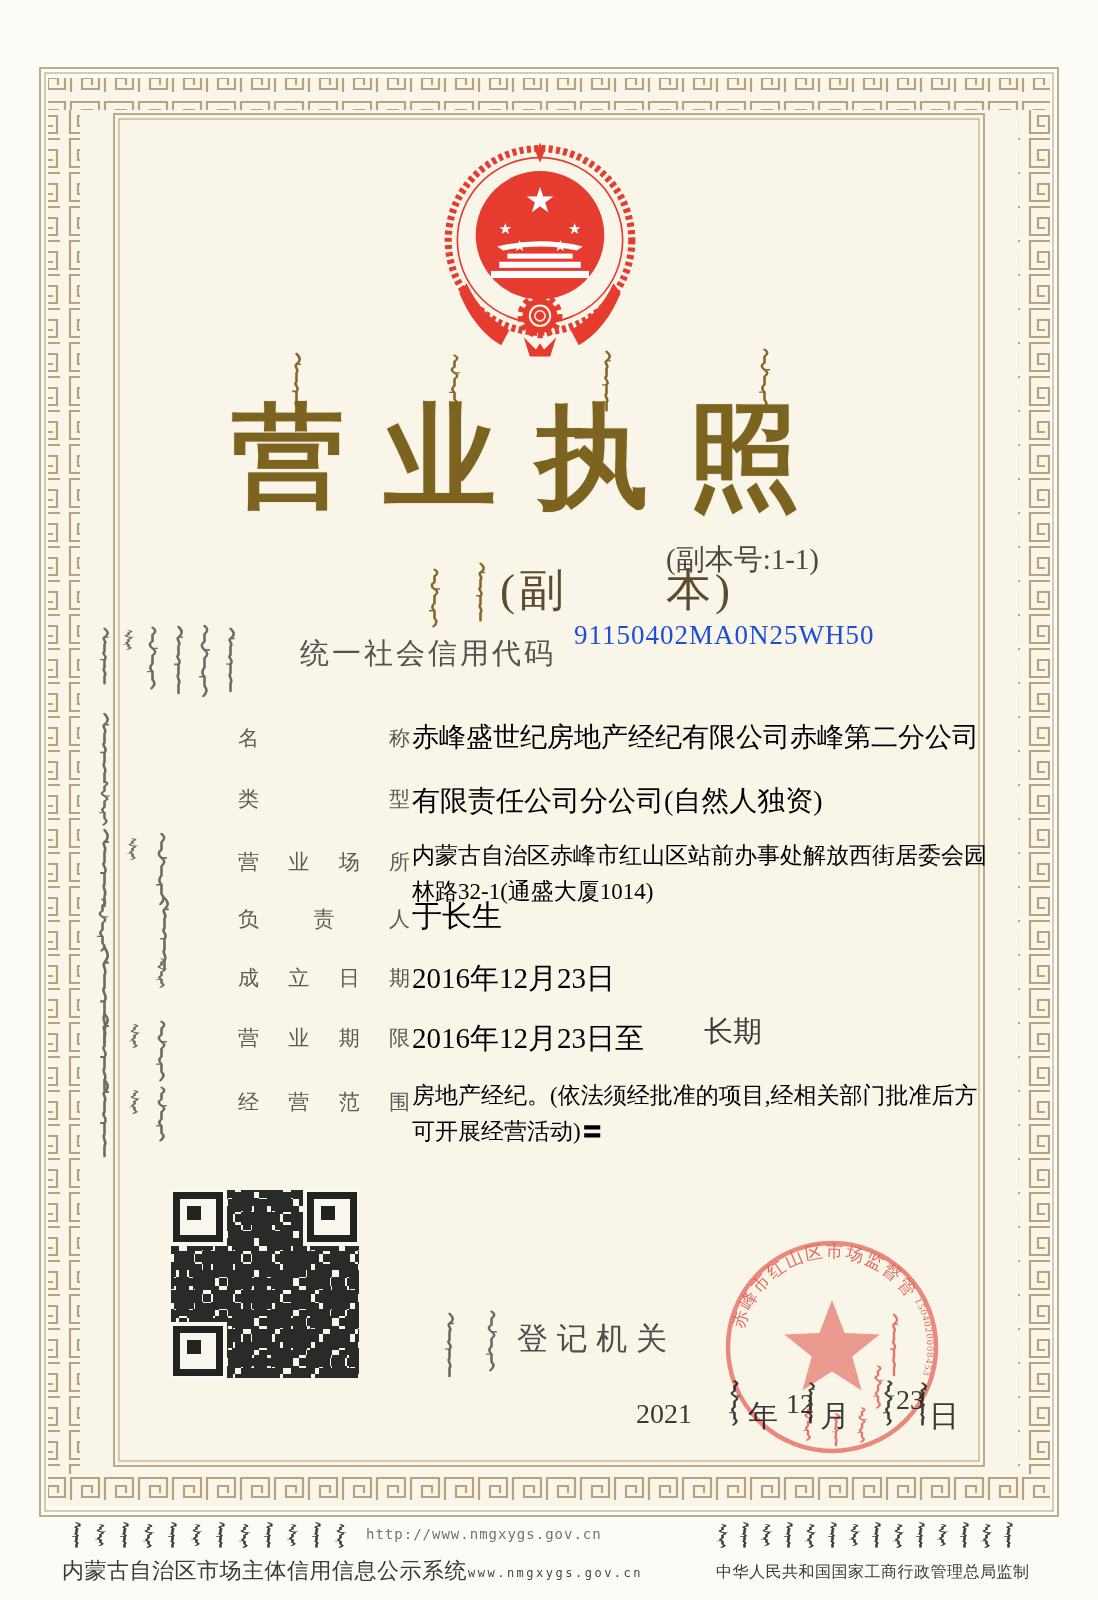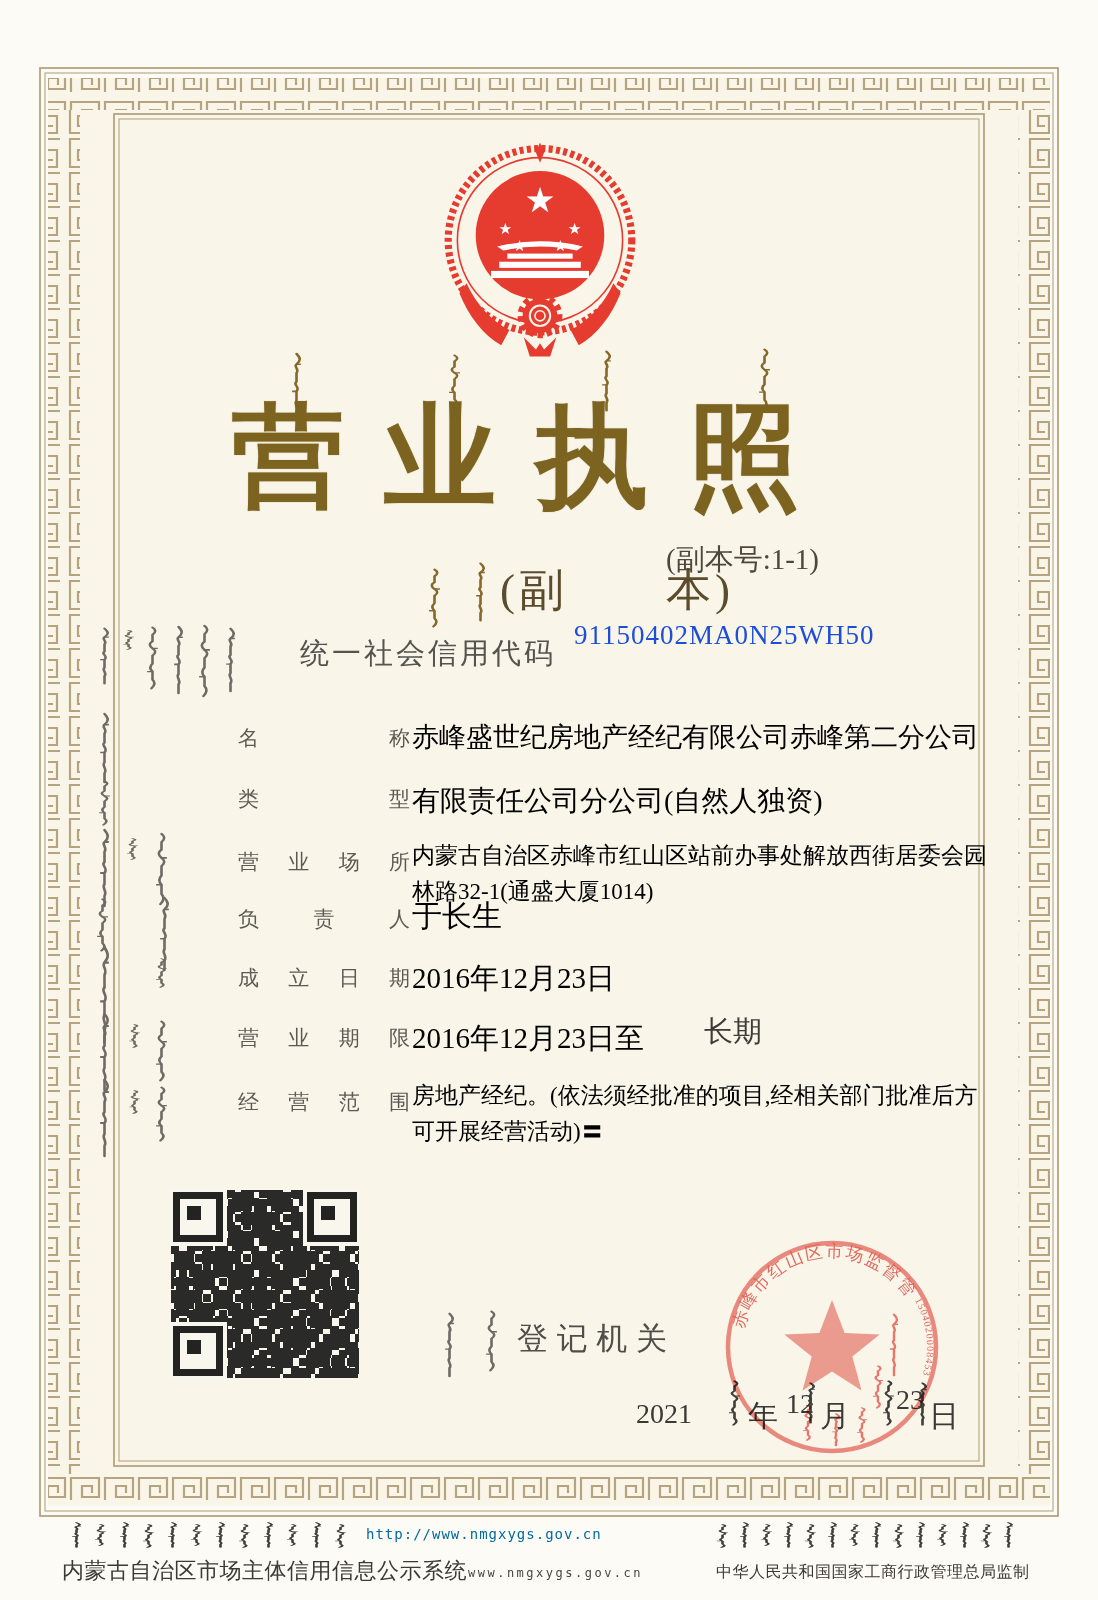--- a/index.html
+++ b/index.html
@@ -50,21 +50,21 @@
   .finder.bl{left:2px;bottom:2px;}
   
   .registrar{left:517px;top:1318px;width:150px;font-size:31px;color:#504e49;
     text-align:justify;text-align-last:justify;}
   .dt{position:absolute;font-size:30px;color:#3b3936;}
   .dt.num{font-size:28px;}
   
   svg.seal{left:702px;top:1215px;mix-blend-mode:multiply;pointer-events:none;}
   
   .f-url-top{left:366px;top:1526px;font-size:14px;letter-spacing:1px;
-    font-family:"DejaVu Sans Mono",monospace;color:#0369a1;}
+    font-family:"DejaVu Sans Mono",monospace;color:#737373;}
   .f-sys{left:62px;top:1556px;font-size:22px;color:#3c3a36;font-family:Liberation Mono, monospace;letter-spacing:.5px;}
   .f-sys-url{left:468px;top:1566px;font-size:12px;letter-spacing:2.5px;
     font-family:"DejaVu Sans Mono",monospace;color:#47453f;}
   .f-issuer{left:716px;top:1562px;font-size:16px;color:#3c3a36;font-family:"Liberation Sans",sans-serif;letter-spacing:.5px;}
 </style>
 </head>
 <body>
 
 <svg width="0" height="0" style="position:absolute" aria-hidden="true">
   <defs>

